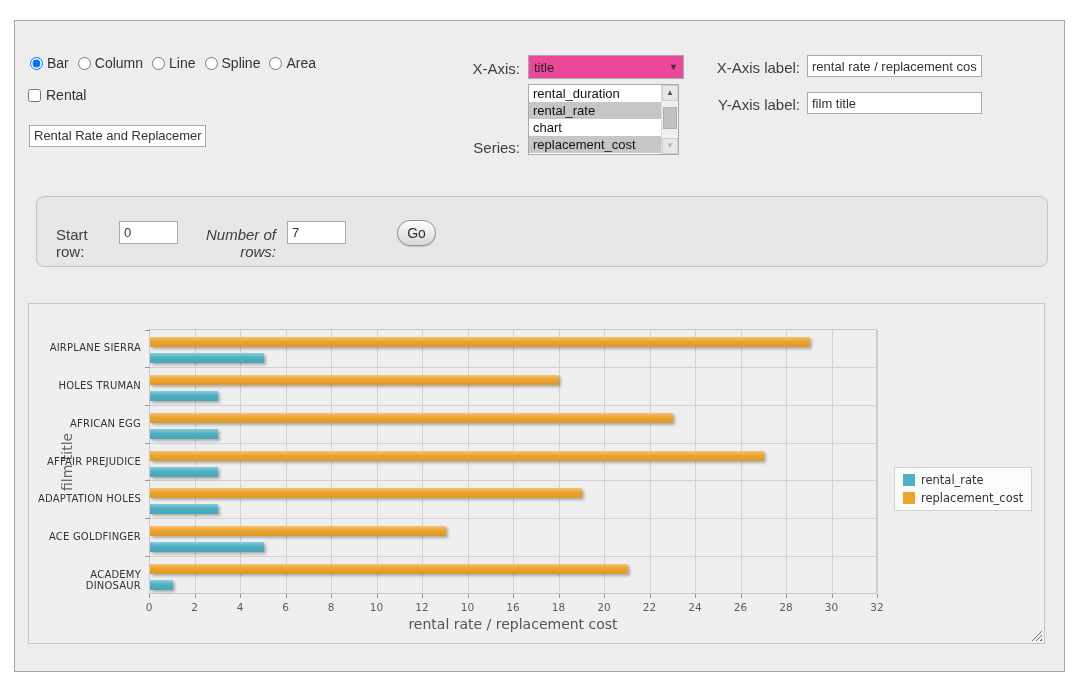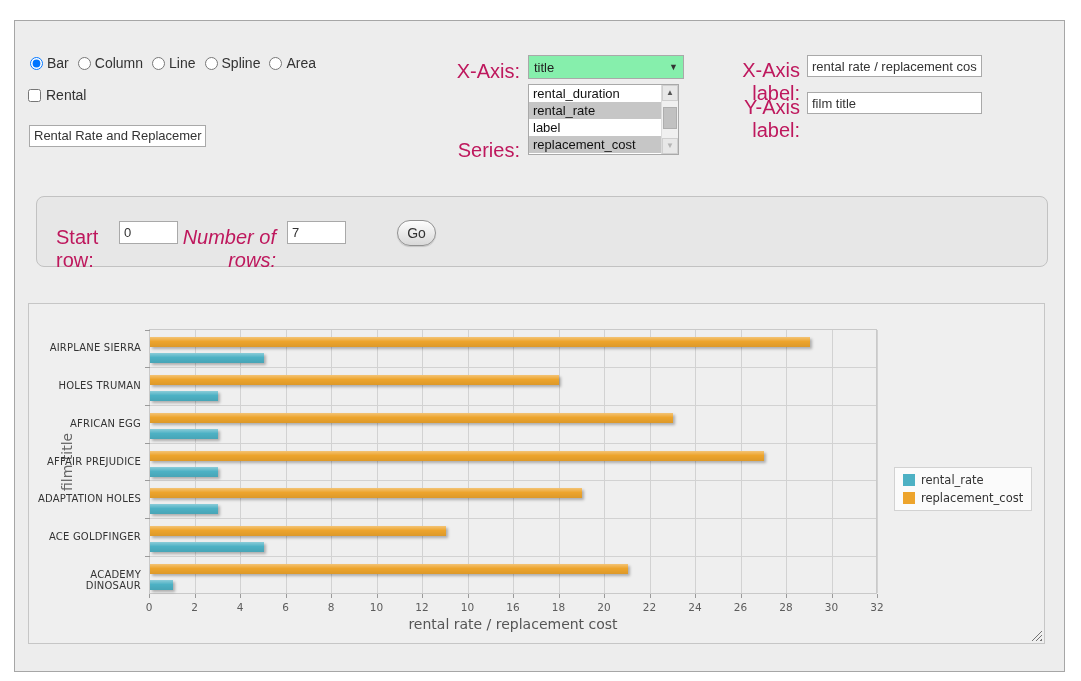--- a/index.html
+++ b/index.html
@@ -16,24 +16,24 @@
   
   .radio-row { position:absolute; left:30px; top:55px; display:flex; align-items:center; gap:9px; }
   .radio-item { display:flex; align-items:center; gap:4px; cursor:default; }
   .radio-item input { margin:0; }
   .check-row { position:absolute; left:28px; top:87px; display:flex; align-items:center; gap:5px; }
 
   .title-input { position:absolute; left:29px; top:125px; width:177px; height:22px;
     border:1px solid #a9a9a9; background:#fff; font-size:13px; padding:2px 4px; color:#333;
     white-space:nowrap; overflow:hidden; font-family:"Liberation Sans",sans-serif; }
 
-  .field-label { position:absolute; text-align:right; color:#be185d; font-size:20px; }
-
-  
-  .fake-select { position:absolute; left:528px; top:55px; width:156px; height:24px; background:#86efac;
+  .field-label { position:absolute; text-align:right; color:#404040; font-size:15px; }
+
+  
+  .fake-select { position:absolute; left:528px; top:55px; width:156px; height:24px; background:#ec4899;
     border:1px solid #a9a9a9; font-size:13px; color:#222; display:flex; align-items:center;
     padding:0 5px; }
   .fake-select .arrow { margin-left:auto; font-size:9px; color:#333; }
 
   
   .series-list { position:absolute; left:528px; top:84px; width:151px; height:71px; background:#fff;
     border:1px solid #a9a9a9; overflow:hidden; }
   .series-opt { height:17px; line-height:17px; font-size:13px; color:#111; padding-left:4px;
     white-space:nowrap; }
   .series-opt.sel { background:#c6c6c6; }
@@ -122,21 +122,21 @@
   <div class="fake-select">
     <span>title</span>
     <span class="arrow">▼</span>
   </div>
 
   <span class="field-label" style="left:430px; top:139px; width:90px;">Series:</span>
   <div class="series-list">
     <div id="series-options">
         <div class="series-opt">rental_duration</div>
         <div class="series-opt sel">rental_rate</div>
-        <div class="series-opt">label</div>
+        <div class="series-opt">chart</div>
         <div class="series-opt sel">replacement_cost</div>
       </div>
     <div class="sb">
       <div class="sb-btn sb-up">▲</div>
       <div class="sb-thumb"></div>
       <div class="sb-btn sb-down">▼</div>
     </div>
   </div>
 
   <span class="field-label" style="left:700px; top:59px; width:100px;">X-Axis label:</span>

